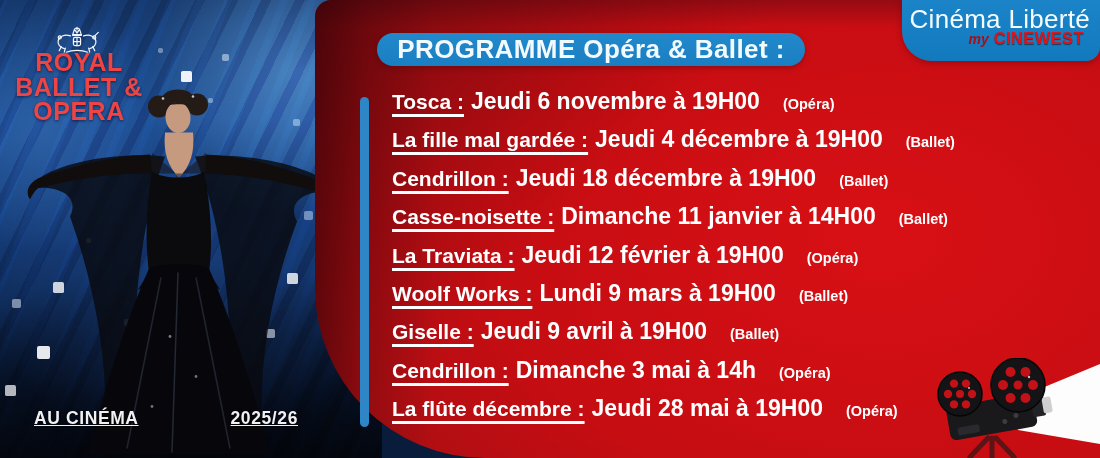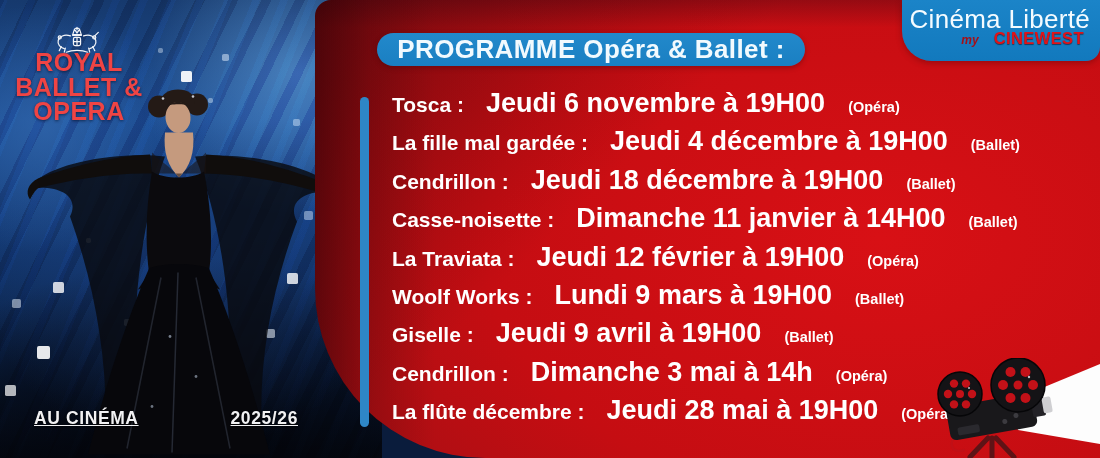--- a/index.html
+++ b/index.html
@@ -61,35 +61,35 @@
       linear-gradient(0deg, rgba(20,4,18,0) 94%, rgba(20,4,18,.28) 100%),
       radial-gradient(120% 140% at 72% 52%, #d81015 0%, #c50d12 42%, #9c1014 76%, #7d0e12 100%);
   }
   .brand-box{position:absolute;right:0;top:0;width:198px;height:61px;
     background:linear-gradient(180deg,#1b84c8,#1279bd);
     border-radius:0 0 14px 30px;
     box-shadow:0 2px 6px rgba(60,0,5,.35);
     text-align:right;padding:6px 10px 0 0;}
   .brand-name{color:#f4fbff;font-size:26px;font-weight:400;letter-spacing:.3px;line-height:26px;text-align:right;}
   .brand-sub{margin-top:-2px;padding-right:6px;line-height:16px;}
-  .brand-sub .my{color:#a41019;font-style:italic;font-size:12px;font-weight:700;margin-right:15px;}
+  .brand-sub .my{color:#a41019;font-style:italic;font-size:14px;font-weight:700;margin-right:5px;}
   .brand-sub .cw{color:#e01318;font-size:16.5px;font-weight:800;letter-spacing:.4px;
     text-shadow:0 1px 1px rgba(40,0,0,.55);}
   .pill{position:absolute;left:62px;top:33px;width:428px;height:33px;
     background:linear-gradient(180deg,#2289cb,#1a7fc2);
     border-radius:23px;display:flex;align-items:center;justify-content:center;
     color:#f2fafe;font-weight:700;font-size:26px;letter-spacing:.4px;
     box-shadow:0 2px 5px rgba(60,0,5,.35);}
   .vbar{position:absolute;left:45px;top:97px;width:9px;height:330px;border-radius:5px;
     background:#2e86c6;}
   .list{position:absolute;left:77px;top:88px;width:600px;}
   .program-row{height:38.4px;display:flex;align-items:baseline;white-space:nowrap;color:#fff;}
-  .item-title{font-weight:700;font-size:21px;
+  .item-title{font-weight:700;font-size:21px;text-decoration:underline;
     text-underline-offset:5px;text-decoration-thickness:2.5px;}
-  .item-details{font-weight:700;font-size:27px;margin-left:22px;}
+  .item-details{font-weight:700;font-size:23px;margin-left:7px;}
   .item-category{font-weight:700;font-size:14.5px;margin-left:23px;}
   .projector{position:absolute;left:930px;top:358px;width:170px;height:100px;}
 </style>
 </head>
 <body>
 
 <div class="banner">
 
   <div class="poster">
     <div class="poster-bg"></div>

